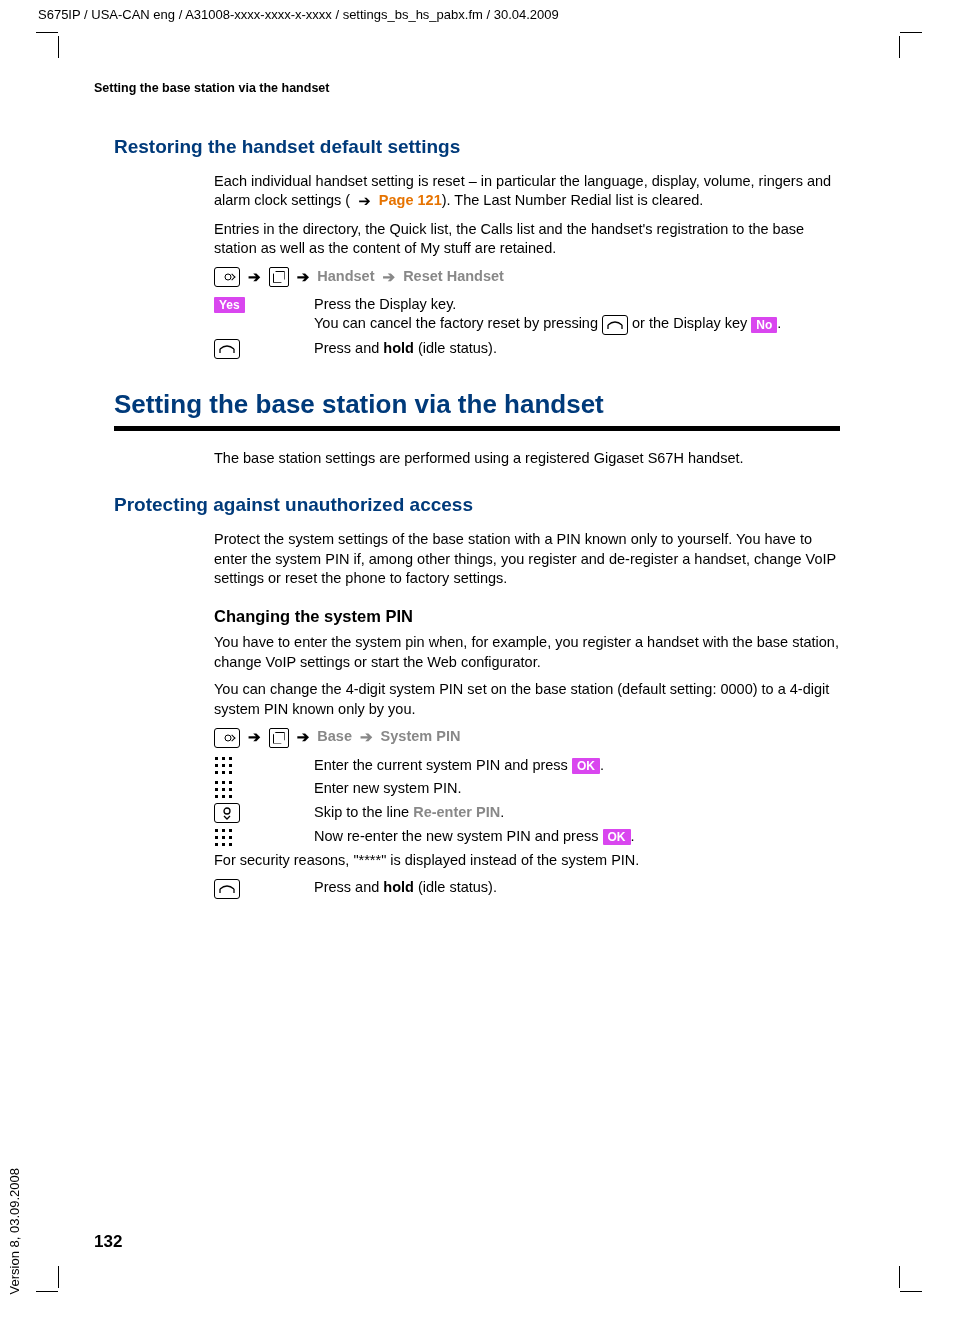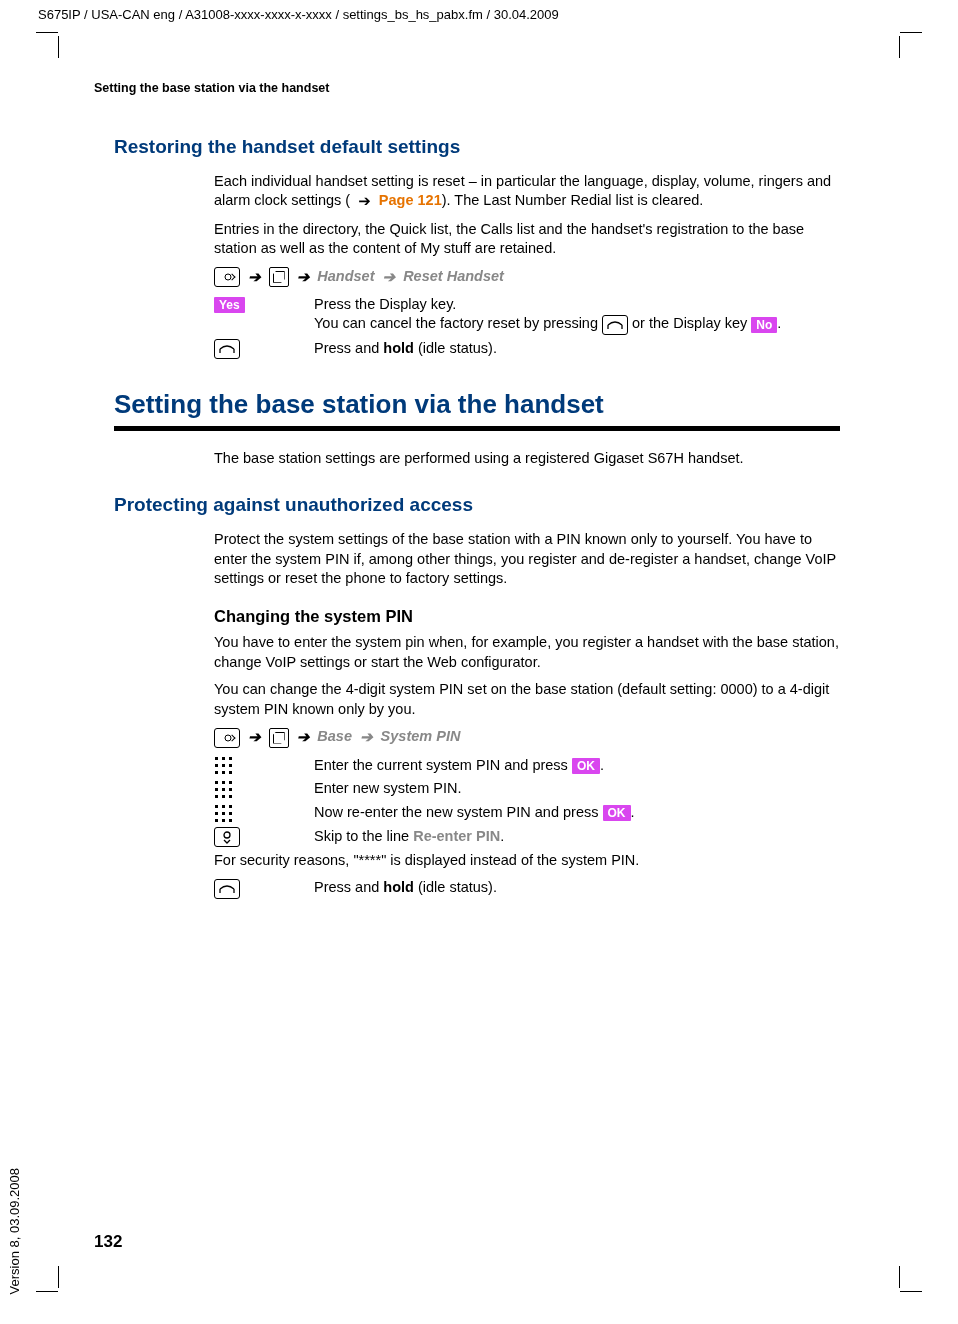--- a/index.html
+++ b/index.html
@@ -72,21 +72,21 @@
     margin: 4px 0 18px 0;
   }
   h3.sub {
     font-size: 16.5px;
     font-weight: bold;
     margin: 16px 0 6px 0;
   }
   p { margin: 0 0 8px 0; }
   .link { color: #e67300; font-weight: bold; }
   .arrow { display:inline-block; vertical-align: middle; font-size: 15px; padding: 0 4px;}
-  .menu-path { color: #888; font-weight: bold; font-style: italic; }
+  .menu-path { color: #888; font-weight: bold; }
   .menu-path .arrow { color: #888; }
   .menu-path .black-part { color:#000; }
 
   .softkey {
     display: inline-block;
     background: #d946ef;
     color: #fff;
     font-size: 12px;
     font-weight: bold;
     padding: 1px 5px;
@@ -252,29 +252,29 @@
 
     <div class="row">
       <div class="iconcol"><span class="icon-keypad"></span></div>
       <div class="txtcol"><span>Enter the current system PIN and press </span><span class="softkey">OK</span>.</div>
     </div>
     <div class="row">
       <div class="iconcol"><span class="icon-keypad"></span></div>
       <div class="txtcol">Enter new system PIN.</div>
     </div>
     <div class="row">
-      <div class="iconcol"><span class="icon-keypad"></span></div>
-      <div class="txtcol"><span>Now re-enter the new system PIN and press </span><span class="softkey">OK</span>.</div>
-    </div>
-    <div class="row">
       <div class="iconcol"><span class="icon-box navdown"><svg viewBox="0 0 24 18">
               <circle cx="12" cy="7" r="3" stroke="#000" stroke-width="1.3" fill="none"></circle>
               <path d="M9 12 L12 15 L15 12" stroke="#000" stroke-width="1.3" fill="none"></path>
             </svg></span></div>
       <div class="txtcol"><span>Skip to the line </span><span style="color:#888;font-weight:bold">Re-enter PIN</span>.</div>
+    </div>
+    <div class="row">
+      <div class="iconcol"><span class="icon-keypad"></span></div>
+      <div class="txtcol"><span>Now re-enter the new system PIN and press </span><span class="softkey">OK</span>.</div>
     </div>
     <p>For security reasons, "****" is displayed instead of the system PIN.</p>
     <div class="row">
       <div class="iconcol"><span class="icon-box hook"><svg viewBox="0 0 24 18">
               <path d="M5 9 Q12 3 19 9" stroke="#000" stroke-width="1.3" fill="none"></path>
               <line x1="5" y1="9" x2="5" y2="13" stroke="#000" stroke-width="1.3"></line>
               <line x1="19" y1="9" x2="19" y2="13" stroke="#000" stroke-width="1.3"></line>
             </svg></span></div>
       <div class="txtcol"><span>Press and </span><b>hold</b><span> (idle status).</span></div>
     </div>

